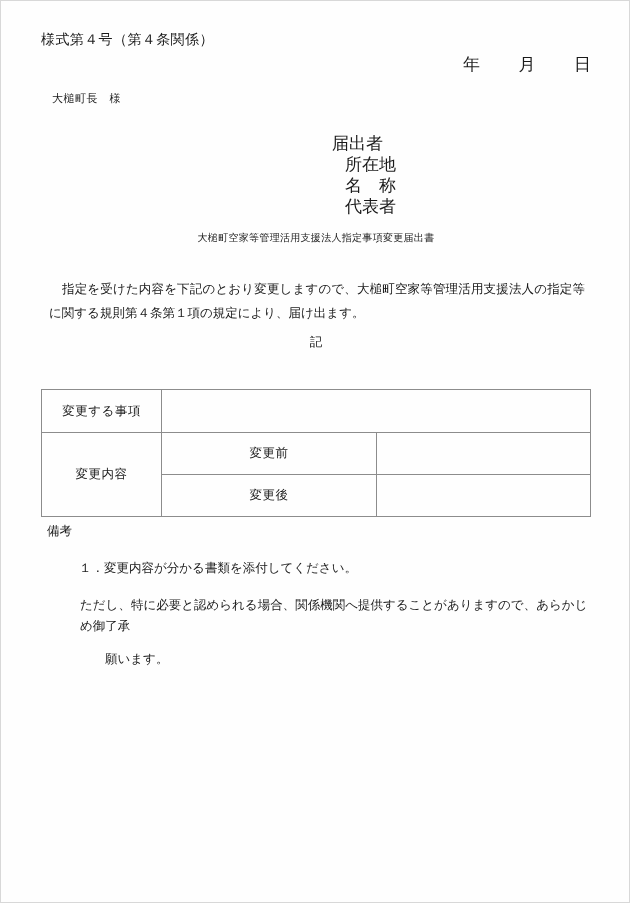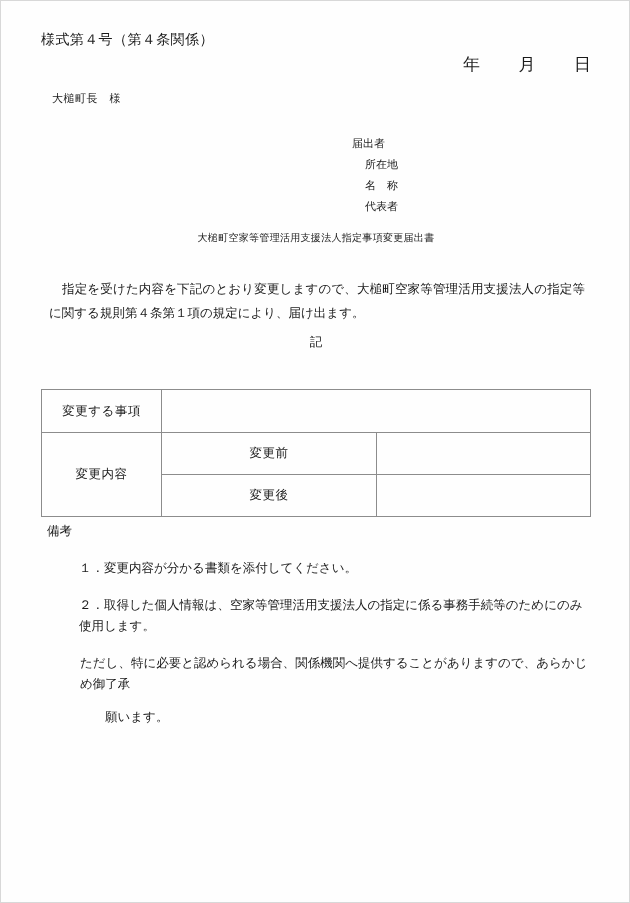--- a/index.html
+++ b/index.html
@@ -61,23 +61,22 @@
     font-size: 11px;
     letter-spacing: 0.5px;
     white-space: nowrap;
   }
 
   
   .submitter {
     position: absolute;
     left: 291px;
     top: 132px;
-    font-size: 11px;
+    font-size: 17px;
     line-height: 21px;
-    margin-left: 20px;
   }
   .submitter .lead {
     margin-left: 0px;
     white-space: nowrap;
   }
   .submitter .sub {
     margin-left: 13px;
     white-space: nowrap;
   }
 
@@ -215,19 +214,18 @@
         <tr class="row-change">
           <td class="col-sub">変更後</td>
           <td class="col-fill"></td>
         </tr>
       </tbody>
     </table>
 
     <div class="remarks">
       <p class="rm-head">備考</p>
       <p class="rm-item">１．変更内容が分かる書類を添付してください。</p>
-      <p class="rm-item">２．取得した個人情報は、空家等管理活用支援法人の指定に係る事務手続等のためにのみ使用します。</p>
       <p class="rm-cont">ただし、特に必要と認められる場合、関係機関へ提供することがありますので、あらかじめ御了承</p>
       <p class="rm-cont2">願います。</p>
     </div>
 
   </div>
 </div>
 
 </body></html>

